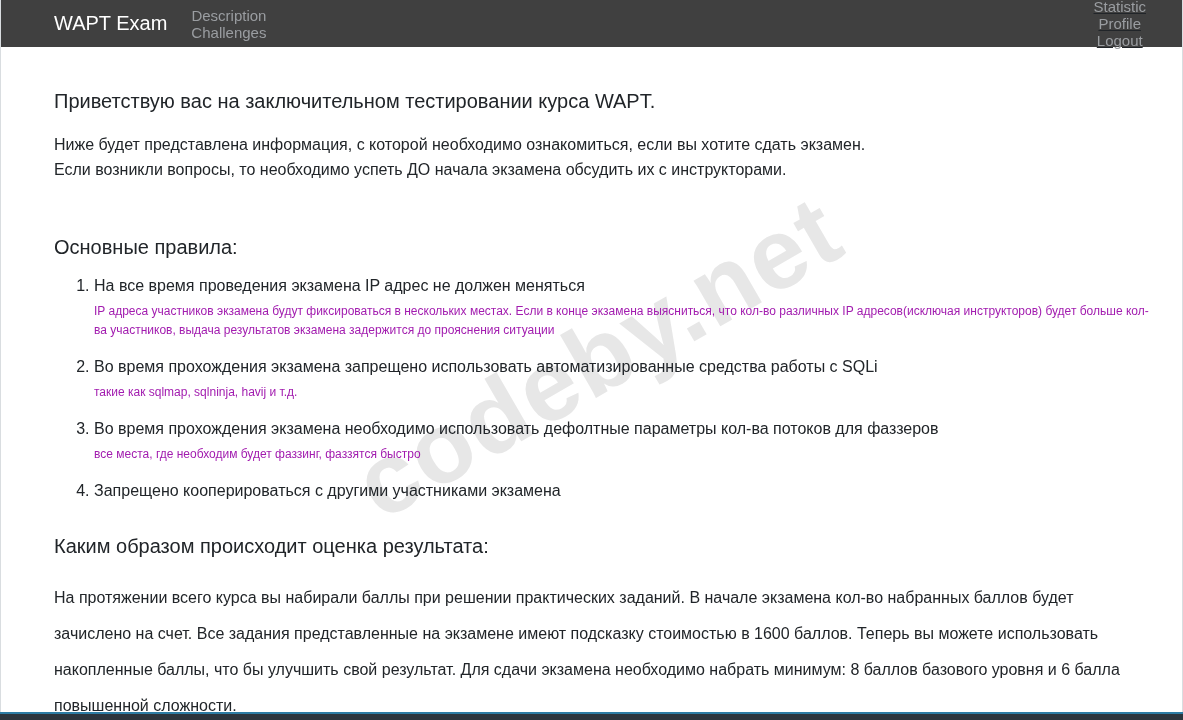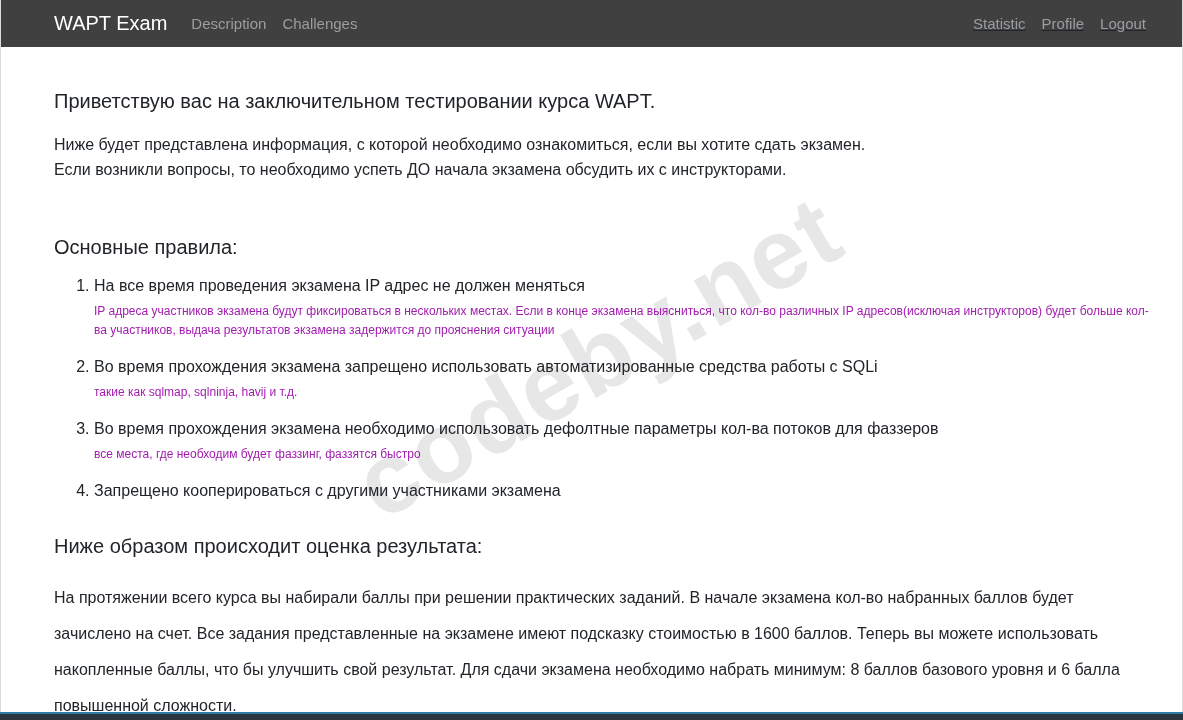--- a/index.html
+++ b/index.html
@@ -22,21 +22,21 @@
     align-items: center;
     padding: 0 28px 0 53px;
   }
   .brand {
     color: #ffffff;
     font-size: 20px;
     text-decoration: none;
     margin-right: 16px;
     white-space: nowrap;
   }
-  .nav-group { display: flex; align-items: center; }
+  .nav-group { display: flex; align-items: center; flex-direction: column; }
   .nav-group.right { margin-left: auto; text-decoration: underline; }
   .nav-link {
     color: #9a9da1;
     font-size: 15px;
     text-decoration: none;
     padding: 0 8px;
     white-space: nowrap;
     cursor: pointer;
   }
 
@@ -144,19 +144,19 @@
     <li>
       <div>Во время прохождения экзамена необходимо использовать дефолтные параметры кол-ва потоков для фаззеров</div>
       <div class="rule-note">все места, где необходим будет фаззинг, фаззятся быстро</div>
     </li>
     <li>
       <div>Запрещено кооперироваться с другими участниками экзамена</div>
 
     </li>
   </ol>
 
-  <h2 class="h-section scoring-heading">Ниже образом происходит оценка результата:</h2>
+  <h2 class="h-section scoring-heading">Каким образом происходит оценка результата:</h2>
 
   <p class="scoring-text">На протяжении всего курса вы набирали баллы при решении практических заданий. В начале экзамена кол-во набранных баллов будет зачислено на счет. Все задания представленные на экзамене имеют подсказку стоимостью в 1600 баллов. Теперь вы можете использовать накопленные баллы, что бы улучшить свой результат. Для сдачи экзамена необходимо набрать минимум: 8 баллов базового уровня и 6 балла повышенной сложности.</p>
 
 </main>
 
 <div class="footer-bar"></div>
 
 </body></html>

